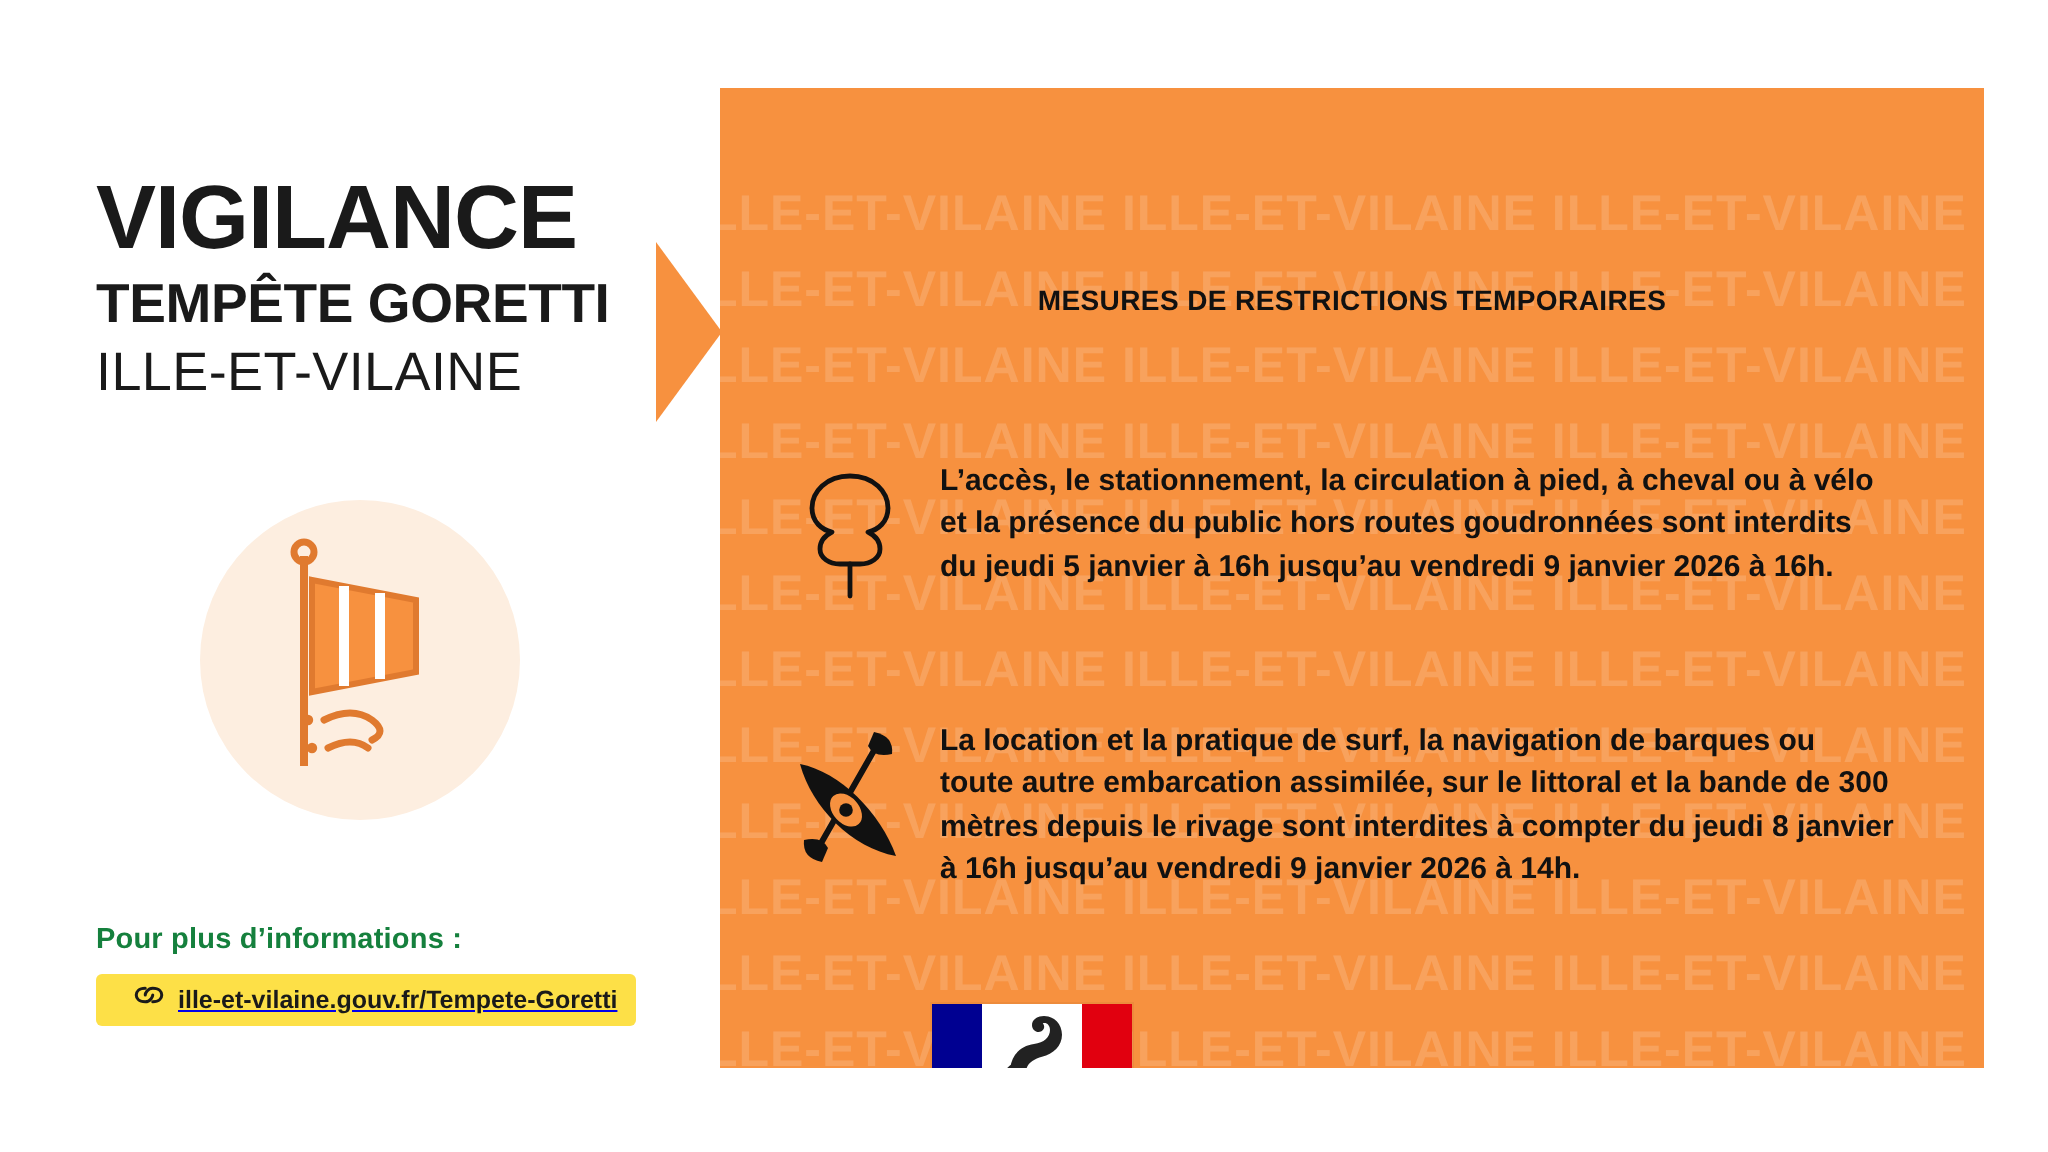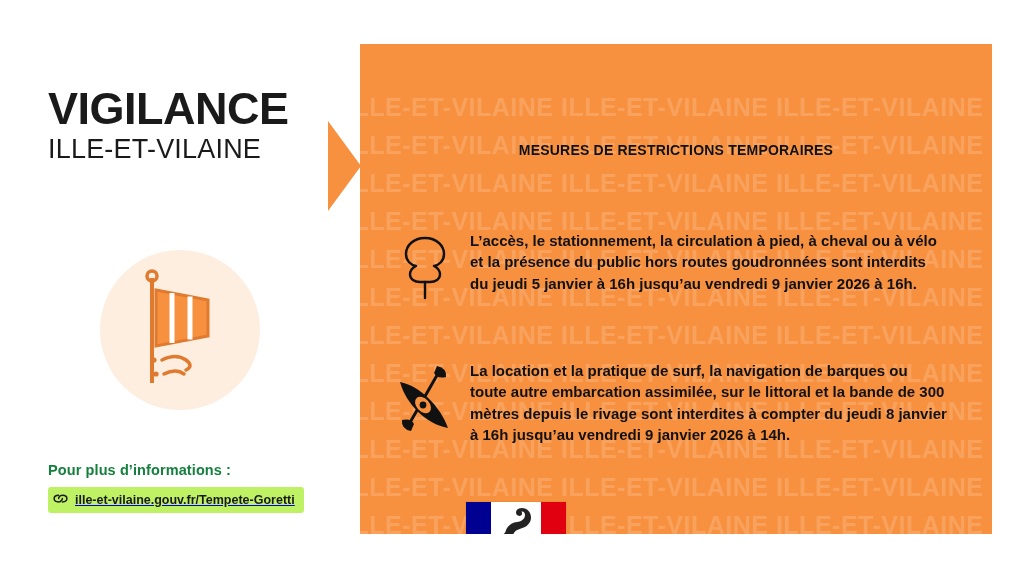--- a/index.html
+++ b/index.html
@@ -68,23 +68,23 @@
     font-size: 14.5px;
     font-weight: bold;
     color: #15803d;
     letter-spacing: 0.1px;
   }
   .url-pill {
     display: inline-flex;
     align-items: center;
     gap: 7px;
     margin-top: 9px;
-    background: #bef264;
+    background: #fde047;
     border-radius: 3px;
-    padding: 4px 9px 4px 5px;
+    padding: 4px 9px 4px 19px;
   }
   .url-pill .link-icon { display: block; }
   .url-text {
     font-size: 12.5px;
     font-weight: bold;
     color: #1a1a1a;
     white-space: nowrap;
   }
 
   
@@ -178,20 +178,21 @@
 </style>
 </head>
 <body>
 
 <div class="page">
 
   <div class="left">
 
     <div class="title-block">
       <div class="title-main">VIGILANCE</div>
+      <div class="title-sub">TEMPÊTE GORETTI</div>
       <div class="title-dept">ILLE-ET-VILAINE</div>
     </div>
 
     <div class="icon-circle">
       <svg width="160" height="160" viewBox="0 0 160 160" aria-hidden="true">
 
         <rect x="50" y="28" width="4" height="105" fill="#e07a2f"></rect>
 
         <circle cx="52" cy="26" r="5" fill="none" stroke="#e07a2f" stroke-width="3.5"></circle>
 

